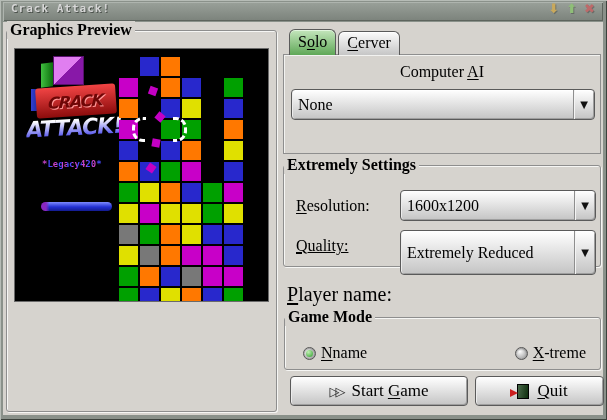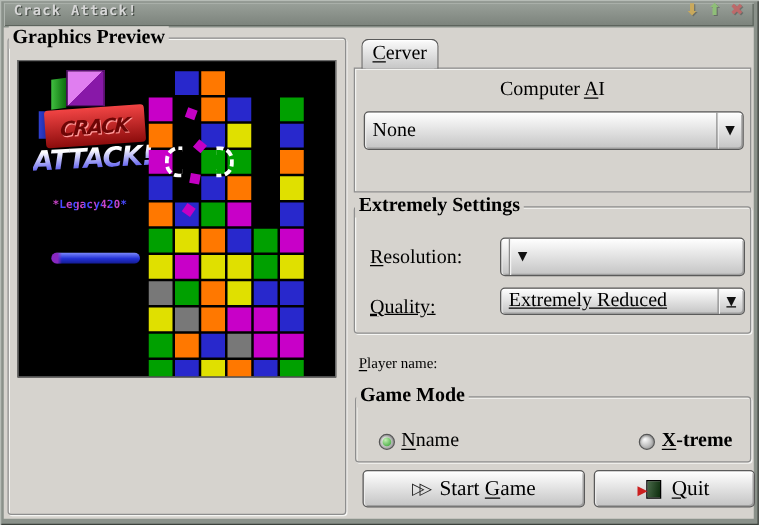--- a/index.html
+++ b/index.html
@@ -82,32 +82,32 @@
                  padding-left:6px; cursor:default; }
   .option-value { flex:1; }
   .option-arrow { width:21px; align-self:stretch; display:flex; align-items:center; justify-content:center;
                   border-left:1px solid #8e8e8e; box-shadow:inset 1px 0 0 #f4f4f4;
                   font-size:10px; color:#111; font-family:"DejaVu Sans", sans-serif; }
 
   .gfx-frame { left:280px; top:143px; width:318px; height:102px; }
   .gfx-row-label { position:absolute; font-size:16px; }
   .res-label { left:12px; top:31px; } .qual-label { left:12px; top:71px;text-decoration:underline; }
   .res-menu { left:116px; top:24px; width:196px; height:31px; }
-  .qual-menu { left:116px; top:64px; width:196px; height:22px;text-decoration:underline; }
-
-  .player-row-label { position:absolute; left:284px; top:261px; font-size:12px; }
+  .qual-menu { left:116px; top:64px; width:196px; height:45px; }
+
+  .player-row-label { position:absolute; left:284px; top:261px; font-size:20px; }
   .player-input { position:absolute; left:394px; top:254px; width:199px; height:31px;
                   border:1px solid #5a5a5a; background:#fff; font-family:"Liberation Serif", serif;
                   font-size:16px; padding-left:4px;
                   box-shadow:inset 1px 1px 2px rgba(0,0,0,.25); }
 
   .mode-frame { left:281px; top:295px; width:317px; height:53px; }
   .radio-row { position:absolute; left:0; top:26px; width:100%; display:flex; }
   .radio-group { display:flex; align-items:center; gap:5px; cursor:default; }
-  .radio-normal { margin-left:18px; } .radio-xtreme { margin-left:auto; margin-right:14px;font-weight:bold; }
+  .radio-normal { margin-left:18px; } .radio-xtreme { margin-left:auto; margin-right:14px; }
   .radio { position:relative; width:13px; height:13px; border-radius:50%;
            background:radial-gradient(circle at 35% 30%, #ffffff, #c0c0c0 55%, #8e8e8e);
            border:1px solid #555; box-shadow:inset 0 1px 2px rgba(0,0,0,.35); }
   .radio.selected::after { content:""; position:absolute; inset:2px; border-radius:50%;
            background:radial-gradient(circle at 35% 30%, #c2f0b2, #2e9e2e); }
   .radio-label { font-size:16px; }
 
   .action-btn { position:absolute; top:354px; height:30px; display:flex; align-items:center;
                 justify-content:center; gap:6px; font-size:17px; cursor:default; }
   .start-btn { left:287px; width:178px; }
@@ -226,20 +226,23 @@
         <div class="cursor-half cursor-l"></div>
         <div class="cursor-half cursor-r"></div>
       <div class="particle" style="left: 134px; top: 38px; transform: rotate(20deg);"></div>
           <div class="particle" style="left: 141px; top: 64px; transform: rotate(40deg);"></div>
           <div class="particle" style="left: 137px; top: 90px; transform: rotate(10deg);"></div>
           <div class="particle" style="left: 132px; top: 115px; transform: rotate(35deg);"></div>
         </div>
     </div>
 
     <div class="tabs">
+      <div class="tab active">
+        <span>S</span><span class="accel">o</span><span>lo</span>
+      </div>
       <div class="tab">
         <span></span><span class="accel">C</span><span>erver</span>
       </div>
     </div>
 
     <div class="notebook-page">
       <div class="ai-label">
         <span>Computer </span><span class="accel">A</span><span>I</span>
       </div>
       <div class="option-menu gtk-raised" style="left:7px; top:34px; width:304px; height:31px;">
@@ -247,20 +250,21 @@
         <span class="option-arrow">▼</span>
       </div>
     </div>
 
     <div class="frame gfx-frame">
       <span class="frame-label">Extremely Settings</span>
       <div class="gfx-row-label res-label">
         <span></span><span class="accel">R</span><span>esolution:</span>
       </div>
       <div class="option-menu gtk-raised res-menu">
+        <span class="option-value">1600x1200</span>
         <span class="option-arrow">▼</span>
       </div>
       <div class="gfx-row-label qual-label">
         <span></span><span class="accel">Q</span><span>uality:</span>
       </div>
       <div class="option-menu gtk-raised qual-menu">
         <span class="option-value">Extremely Reduced</span>
         <span class="option-arrow">▼</span>
       </div>
     </div>

